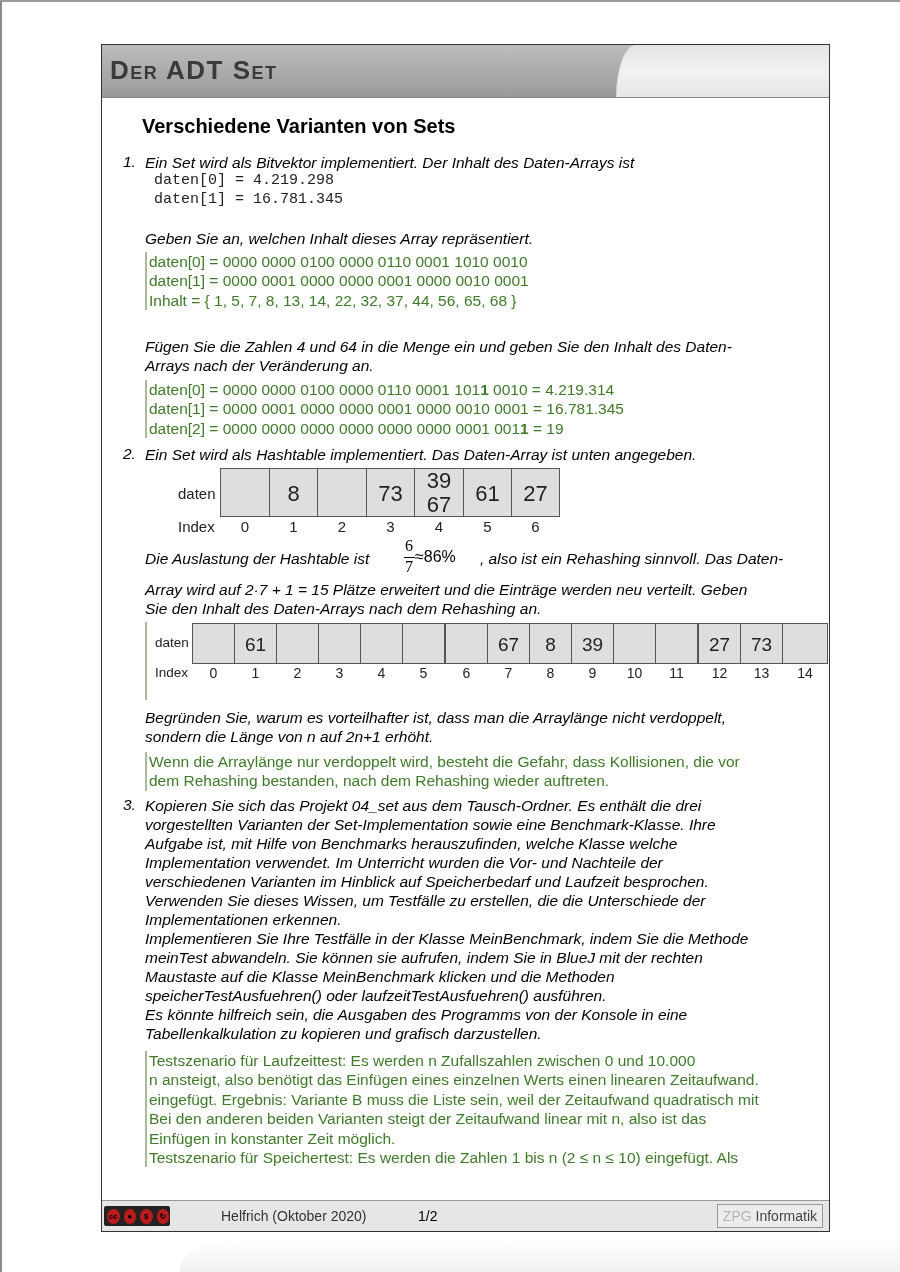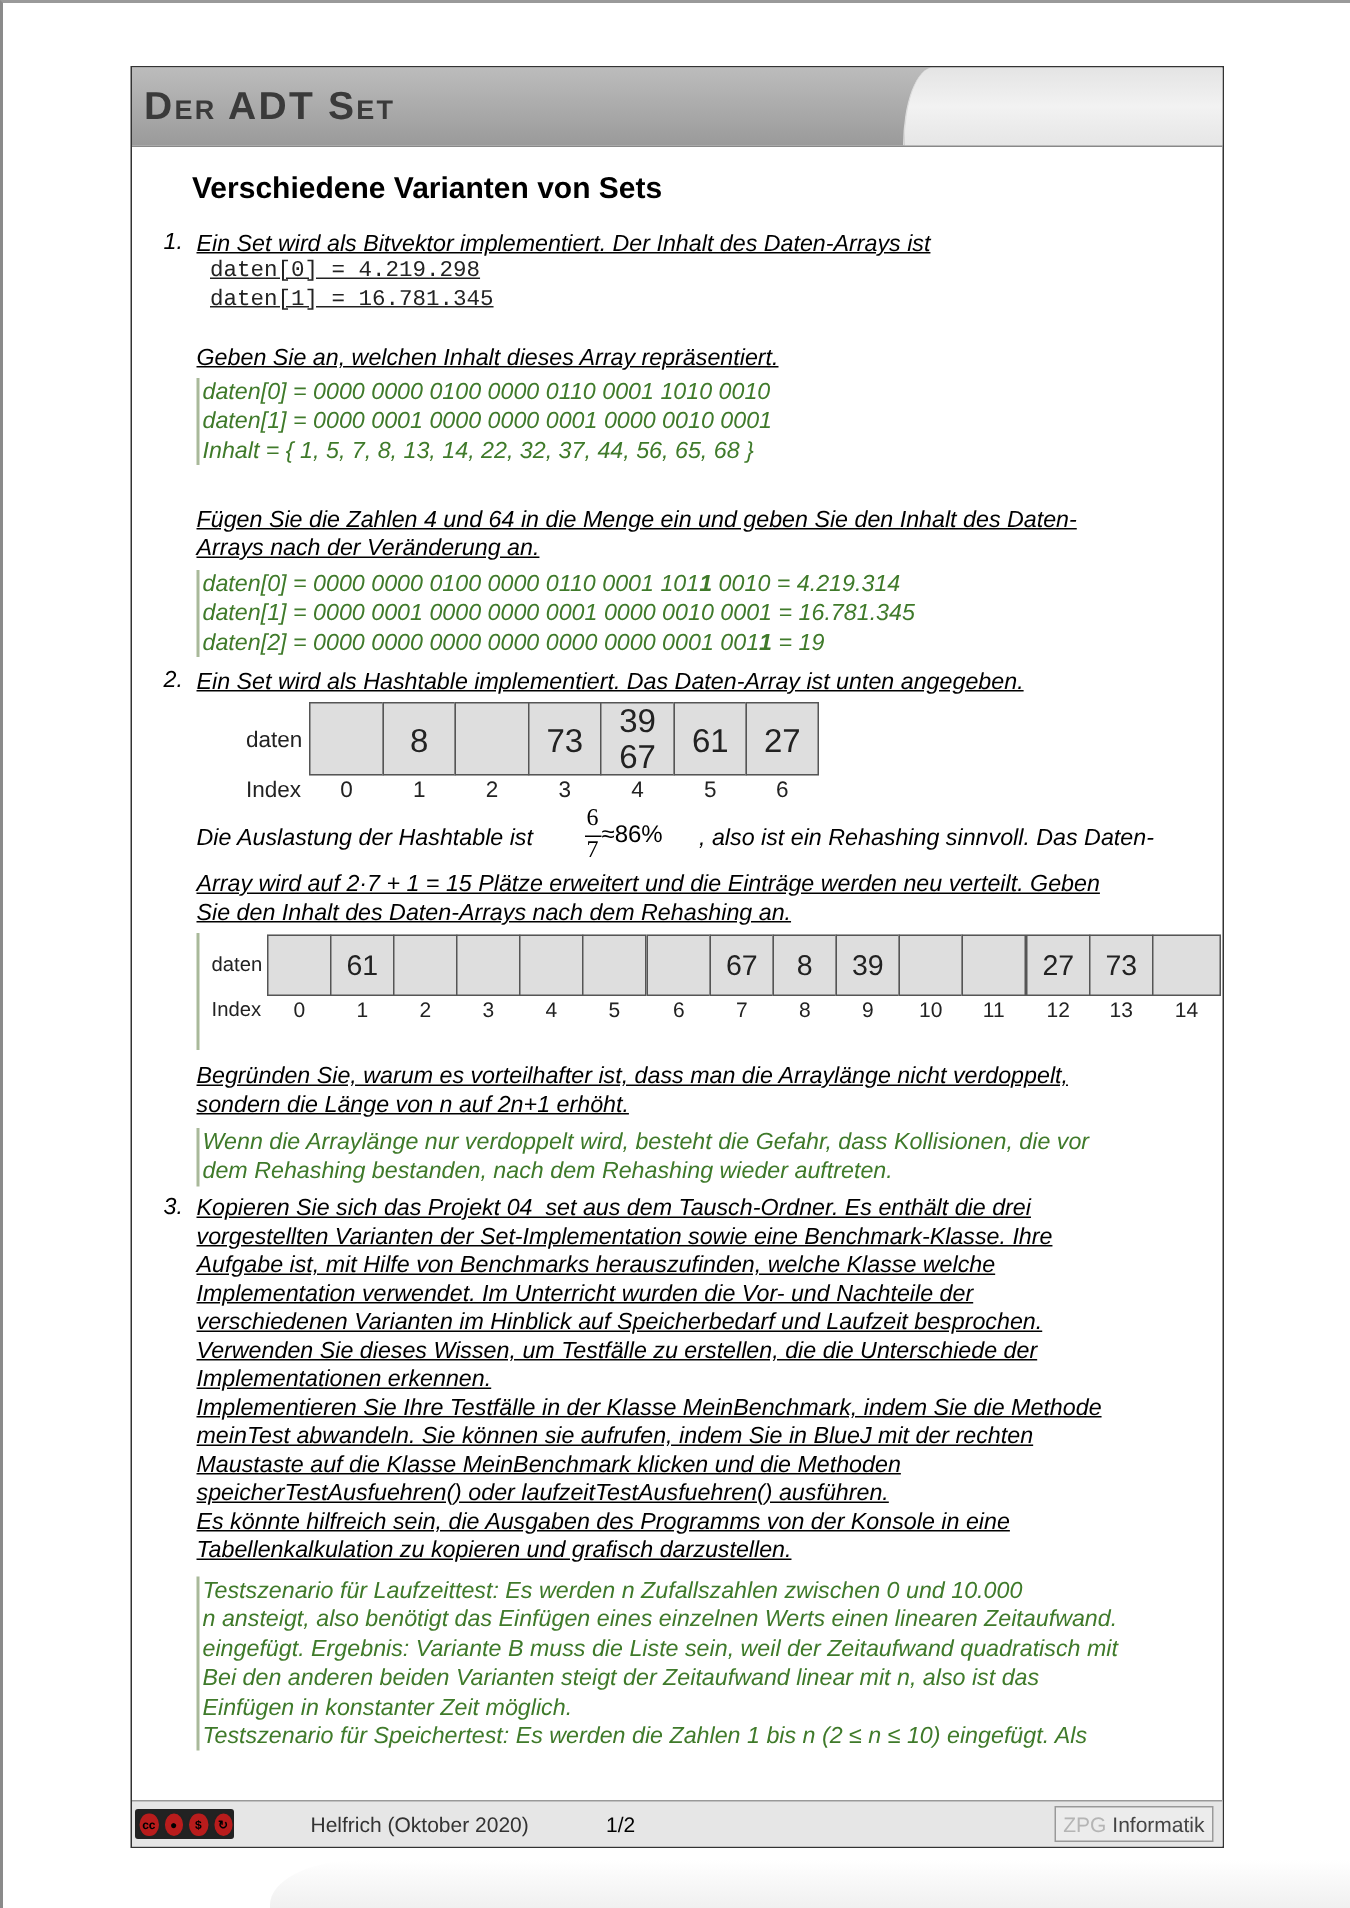--- a/index.html
+++ b/index.html
@@ -11,21 +11,21 @@
   .screen-border {
     position: absolute; left: 0; top: 0; width: 898px; height: 1270px;
     border-left: 2px solid #8a8a8a; border-top: 2px solid #9a9a9a;
   }
   .bottom-shadow {
     position: absolute; left: 180px; top: 1240px; width: 720px; height: 32px;
     background: linear-gradient(180deg, #ffffff 0%, #f0f0f0 100%);
     border-top-left-radius: 60px 30px;
   }
   .page {
-    position: absolute; left: 87px; top: 44px; width: 729px; height: 1188px;
+    position: absolute; left: 101px; top: 44px; width: 729px; height: 1188px;
     border: 1px solid #333; background: #fff; box-sizing: border-box; padding-left: 40px;
   }
   .header {
     position: absolute; left: 0; top: 0; width: 100%; height: 52px;
     background: linear-gradient(180deg, #bcbcbc 0%, #a8a8a8 60%, #9a9a9a 100%);
     border-bottom: 1px solid #888;
   }
   .header-swoosh {
     position: absolute; right: 0; top: 0; width: 212px; height: 52px;
     background: linear-gradient(180deg, #e4e4e4 0%, #f2f2f2 50%, #e6e6e6 100%);
@@ -37,26 +37,26 @@
     font-size: 26px; font-weight: bold; color: #3a3a3a;
     font-variant: small-caps; letter-spacing: 1.5px;
   }
   .section-title {
     position: absolute; left: 8px; top: 70px;
     font-size: 20px; font-weight: bold; color: #000; margin-left: 32px;
   }
   .content { position: absolute; left: 0; top: 0; width: 100%; }
   .it { font-style: italic; font-size: 15.5px; color: #000; line-height: 19px; }
   .num { position: absolute; font-style: italic; font-size: 15.5px; color:#000; }
-  .txt { position: absolute; left: 43px; width: 670px; text-decoration: underline; }
+  .txt { position: absolute; left: 43px; width: 670px; }
   .mono { font-family: "Liberation Mono", monospace; font-size: 15px; color: #222; line-height: 18.5px; }
   .ans {
     position: absolute; left: 43px; width: 670px;
     border-left: 2px solid #a9b99a; padding-left: 2px;
-    color: #3f7a2a; font-style: italic; font-size: 15.5px; line-height: 19.4px;
+    color: #3f7a2a; font-size: 15.5px; line-height: 19.4px;
   }
   .ans b { font-weight: bold; }
   .cell {
     position: absolute; background: #dedede; border: 1px solid #555;
     box-sizing: border-box; text-align: center; color: #222;
   }
   .idx { position: absolute; text-align: center; color: #222; font-size: 14px; }
   .lbl { position: absolute; color: #222; }
   .footer {
     position: absolute; left: 0; bottom: 0; width: 100%; height: 30px;

